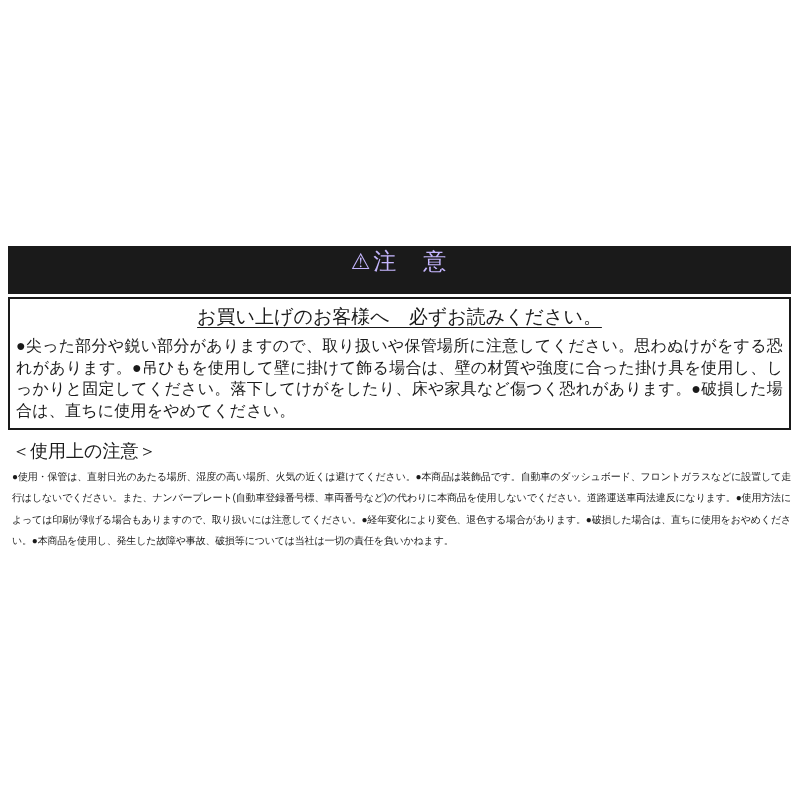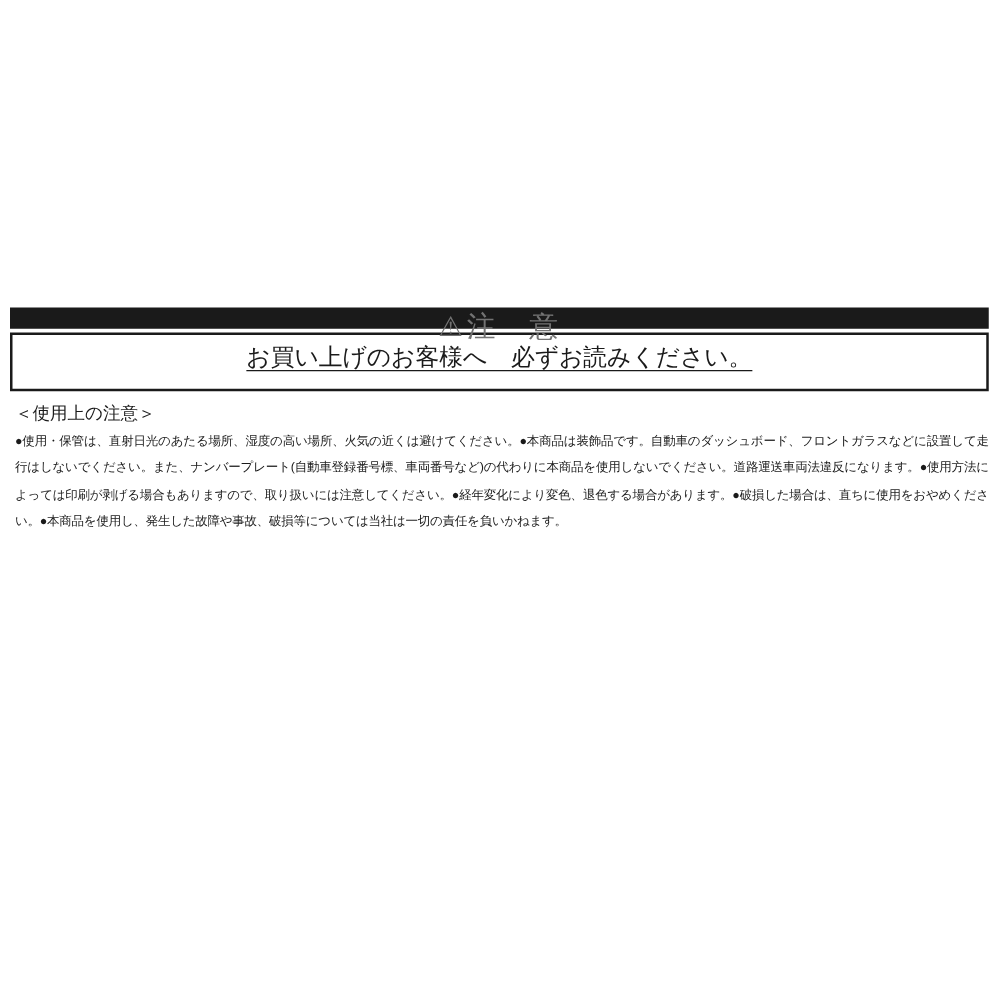--- a/index.html
+++ b/index.html
@@ -16,22 +16,22 @@
     overflow: hidden;
   }
   .notice-wrap {
     position: absolute;
     top: 246px;
     left: 8px;
     width: 783px;
   }
   .banner {
     background: #1a1a1a;
-    color: #737373;
-    height: 17px;
+    color: #c4b5fd;
+    height: 48px;
     line-height: 30px;
     text-align: center;
     font-size: 23px;
     font-weight: 500;
   }
   .banner .warn-icon {
     margin-right: 3px;
     font-size: 22px;
   }
   .banner .banner-title {
@@ -58,21 +58,21 @@
     line-height: 21.5px;
     text-align: justify;
     letter-spacing: 0.2px;
   }
   .usage-section {
     margin-top: 9px;
     padding-left: 4px;
     padding-right: 0;
   }
   .usage-heading {
-    font-size: 14px;
+    font-size: 18px;
     margin-bottom: 3px;
   }
   .usage-body {
     font-size: 10px;
     line-height: 21.4px;
     text-align: justify;
     letter-spacing: -0.2px;
   }
 </style>
 </head>
@@ -81,20 +81,21 @@
 <div class="notice-wrap">
 
   <div class="banner">
     <span class="warn-icon">⚠</span><span class="banner-title">注　意</span>
   </div>
 
   <div class="caution-box">
     <div class="box-heading">
       <span class="underlined">お買い上げのお客様へ　必ずお読みください。</span>
     </div>
+    <div class="box-body">●尖った部分や鋭い部分がありますので、取り扱いや保管場所に注意してください。思わぬけがをする恐れがあります。●吊ひもを使用して壁に掛けて飾る場合は、壁の材質や強度に合った掛け具を使用し、しっかりと固定してください。落下してけがをしたり、床や家具など傷つく恐れがあります。●破損した場合は、直ちに使用をやめてください。</div>
   </div>
 
   <div class="usage-section">
     <div class="usage-heading">＜使用上の注意＞</div>
     <div class="usage-body">●使用・保管は、直射日光のあたる場所、湿度の高い場所、火気の近くは避けてください。●本商品は装飾品です。自動車のダッシュボード、フロントガラスなどに設置して走行はしないでください。また、ナンバープレート(自動車登録番号標、車両番号など)の代わりに本商品を使用しないでください。道路運送車両法違反になります。●使用方法によっては印刷が剥げる場合もありますので、取り扱いには注意してください。●経年変化により変色、退色する場合があります。●破損した場合は、直ちに使用をおやめください。●本商品を使用し、発生した故障や事故、破損等については当社は一切の責任を負いかねます。</div>
   </div>
 
 </div>
 
 </body></html>

